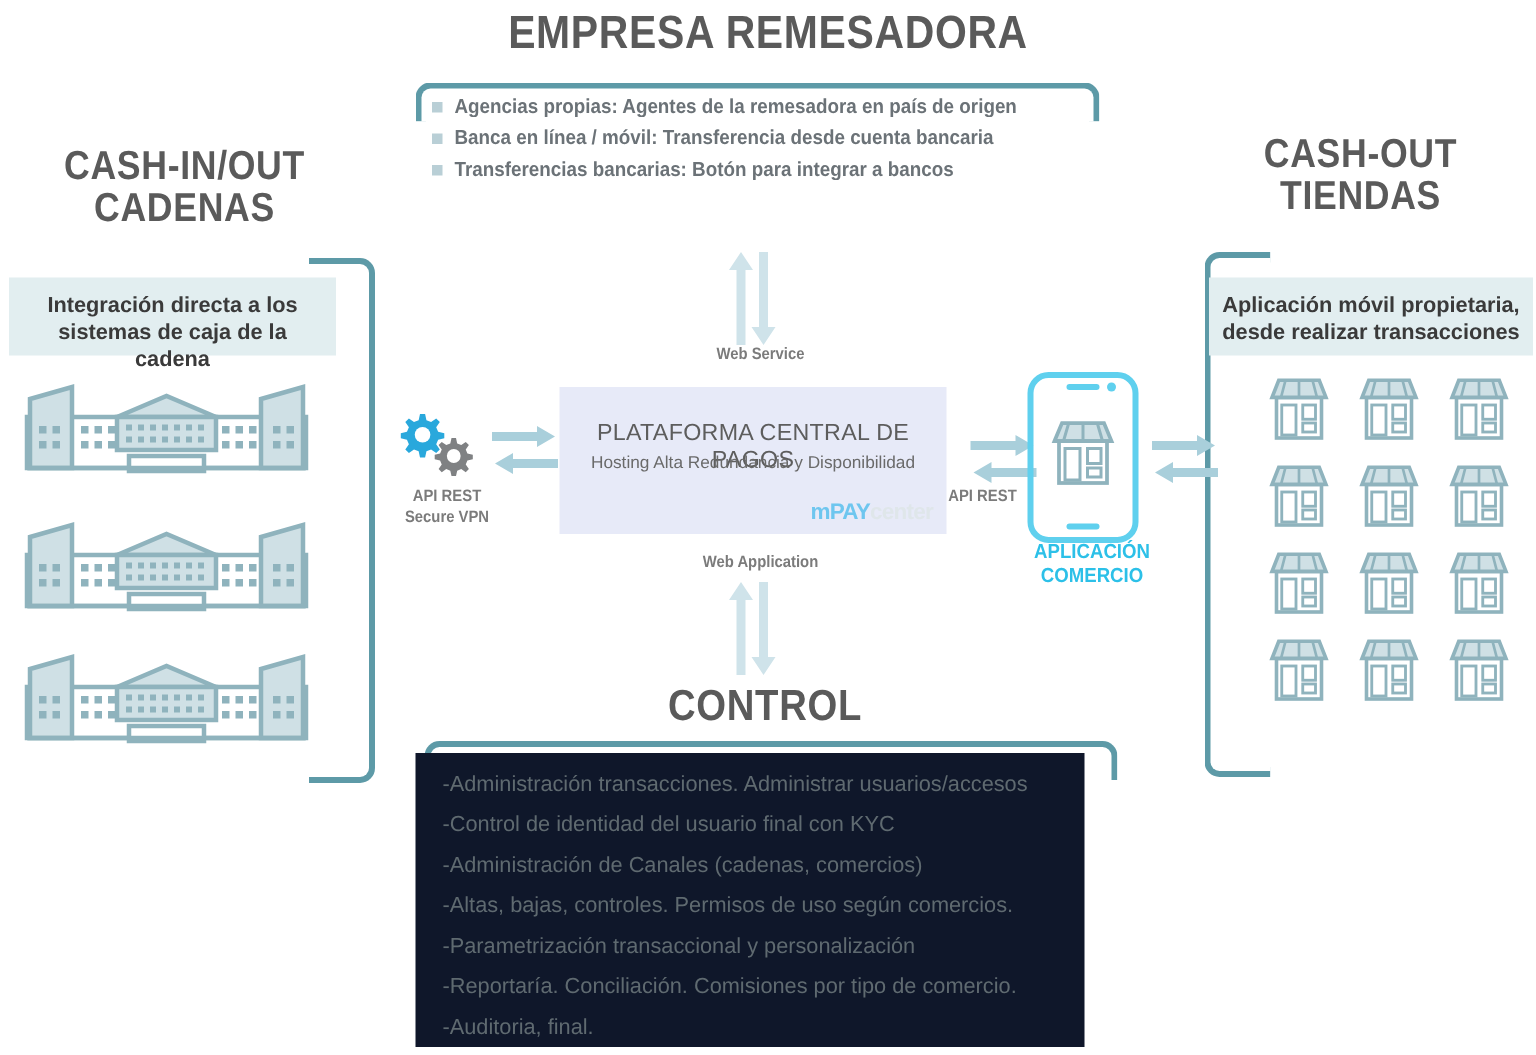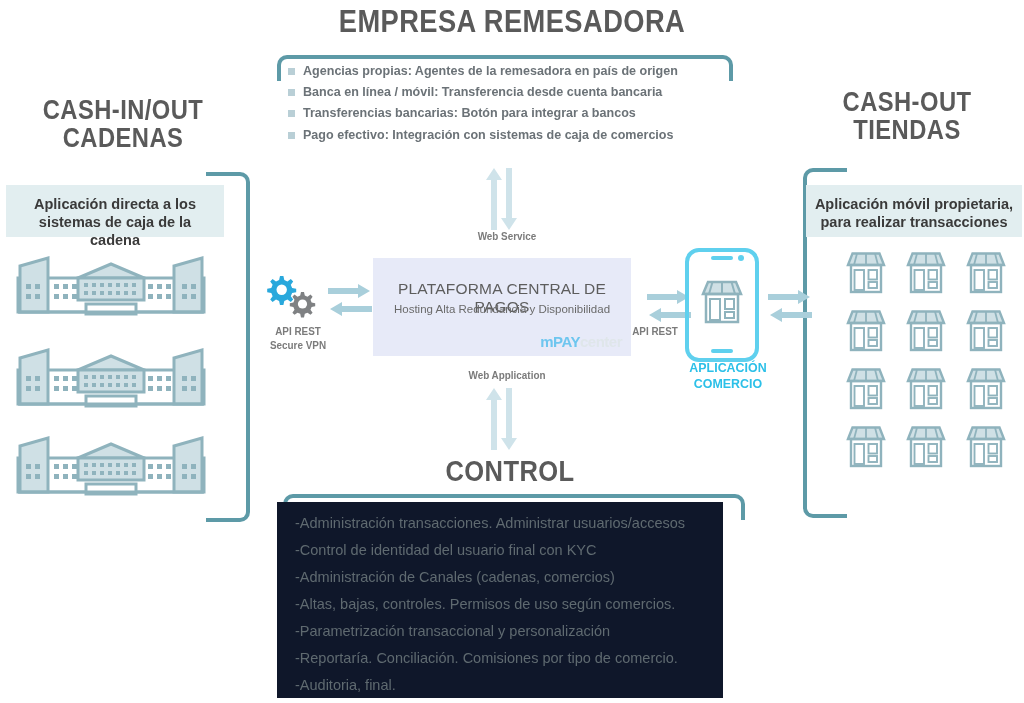--- a/index.html
+++ b/index.html
@@ -127,45 +127,41 @@
   </div>
 
   <div class="abs section-title" id="title-control">CONTROL</div>
 
   <div class="abs bracket bracket-right" id="bracket-cashin"></div>
   <div class="abs bracket bracket-left" id="bracket-cashout"></div>
   <div class="abs bracket bracket-bottom" id="bracket-empresa"></div>
   <div class="abs bracket bracket-bottom" id="bracket-control"></div>
 
   <div class="abs caption-box" id="caption-cadenas">
-    <div>Aplicación directa a los</div>
+    <div>Integración directa a los</div>
     <div>sistemas de caja de la cadena</div>
   </div>
 
   <div class="abs caption-box" id="caption-tiendas">
     <div>Aplicación móvil propietaria,</div>
-    <div>para realizar transacciones</div>
+    <div>desde realizar transacciones</div>
   </div>
 
   <div class="abs" id="empresa-list">
     <div class="bullet-row">
       <span class="bullet-sq"></span>
       <span class="bullet-text">Agencias propias: Agentes de la remesadora en país de origen</span>
     </div>
     <div class="bullet-row">
       <span class="bullet-sq"></span>
       <span class="bullet-text">Banca en línea / móvil: Transferencia desde cuenta bancaria</span>
     </div>
     <div class="bullet-row">
       <span class="bullet-sq"></span>
       <span class="bullet-text">Transferencias bancarias: Botón para integrar a bancos</span>
-    </div>
-    <div class="bullet-row">
-      <span class="bullet-sq"></span>
-      <span class="bullet-text">Pago efectivo: Integración con sistemas de caja de comercios</span>
     </div>
   </div>
 
   <div class="abs" style="left:8px;top:252px;">
     <svg width="206" height="72" viewBox="0 0 206 72">
       <g fill="none" stroke="#8fb3bd" stroke-width="3">
         <rect x="10" y="26" width="186" height="34"></rect>
         <path d="M12 14 L40 6 L40 60 L12 60 Z" fill="#cfe0e5"></path>
         <path d="M166 14 L194 6 L194 60 L166 60 Z" fill="#cfe0e5"></path>
         <path d="M70 26 L103 12 L136 26 Z" fill="#cfe0e5"></path>

